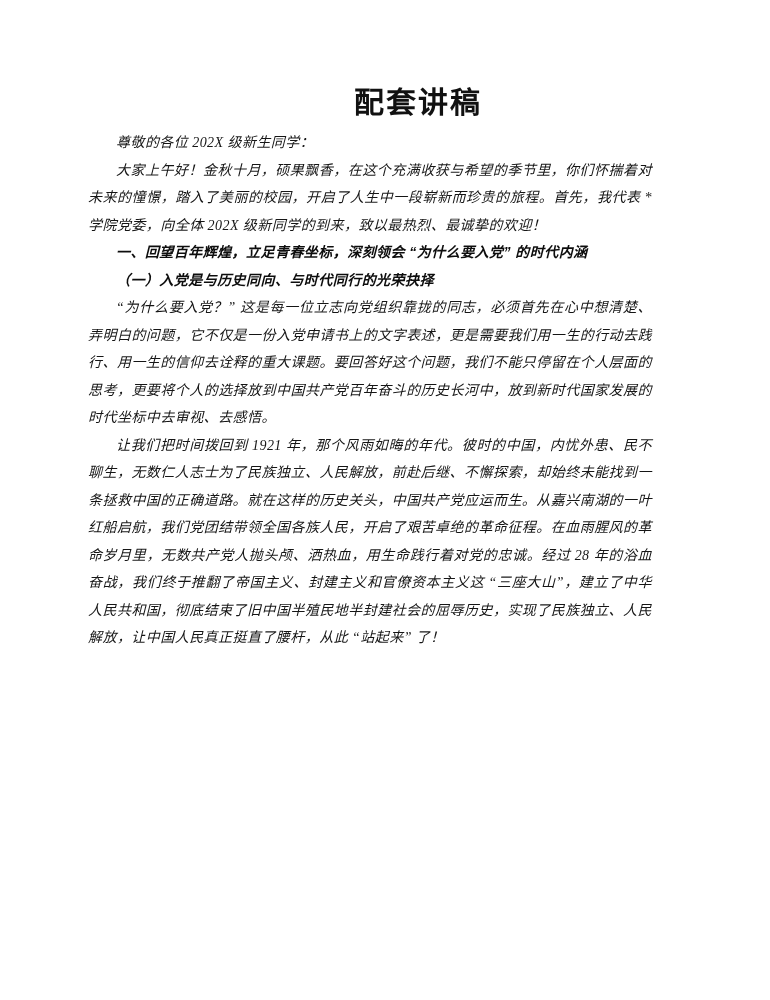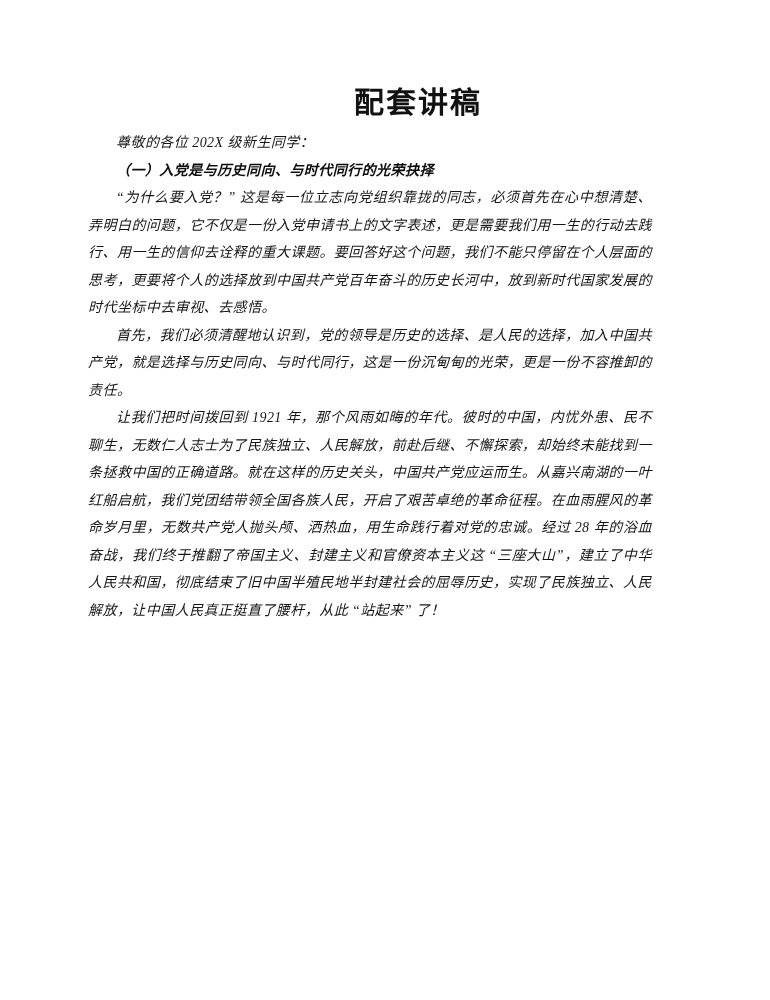--- a/index.html
+++ b/index.html
@@ -52,24 +52,25 @@
 </style>
 </head>
 <body>
 
 <div class="page">
   <div class="content">
     <h1 class="doc-title">配套讲稿</h1>
 
     <p class="para">尊敬的各位 202X 级新生同学：</p>
 
+    <p class="para">大家上午好！金秋十月，硕果飘香，在这个充满收获与希望的季节里，你们怀揣着对未来的憧憬，踏入了美丽的校园，开启了人生中一段崭新而珍贵的旅程。首先，我代表 *学院党委，向全体 202X 级新同学的到来，致以最热烈、最诚挚的欢迎！</p>
 
 
+    <p class="para heading">一、回望百年辉煌，立足青春坐标，深刻领会 “为什么要入党” 的时代内涵</p>
 
     <p class="para heading">（一）入党是与历史同向、与时代同行的光荣抉择</p>
 
     <p class="para">“为什么要入党？” 这是每一位立志向党组织靠拢的同志，必须首先在心中想清楚、弄明白的问题，它不仅是一份入党申请书上的文字表述，更是需要我们用一生的行动去践行、用一生的信仰去诠释的重大课题。要回答好这个问题，我们不能只停留在个人层面的思考，更要将个人的选择放到中国共产党百年奋斗的历史长河中，放到新时代国家发展的时代坐标中去审视、去感悟。</p>
 
-    <p class="para">首先，我们必须清醒地认识到，党的领导是历史的选择、是人民的选择，加入中国共产党，就是选择与历史同向、与时代同行，这是一份沉甸甸的光荣，更是一份不容推卸的责任。</p>
 
     <p class="para">让我们把时间拨回到 1921 年，那个风雨如晦的年代。彼时的中国，内忧外患、民不聊生，无数仁人志士为了民族独立、人民解放，前赴后继、不懈探索，却始终未能找到一条拯救中国的正确道路。就在这样的历史关头，中国共产党应运而生。从嘉兴南湖的一叶红船启航，我们党团结带领全国各族人民，开启了艰苦卓绝的革命征程。在血雨腥风的革命岁月里，无数共产党人抛头颅、洒热血，用生命践行着对党的忠诚。经过 28 年的浴血奋战，我们终于推翻了帝国主义、封建主义和官僚资本主义这 “三座大山”，建立了中华人民共和国，彻底结束了旧中国半殖民地半封建社会的屈辱历史，实现了民族独立、人民解放，让中国人民真正挺直了腰杆，从此 “站起来” 了！</p>
   </div>
 </div>
 
 </body></html>

